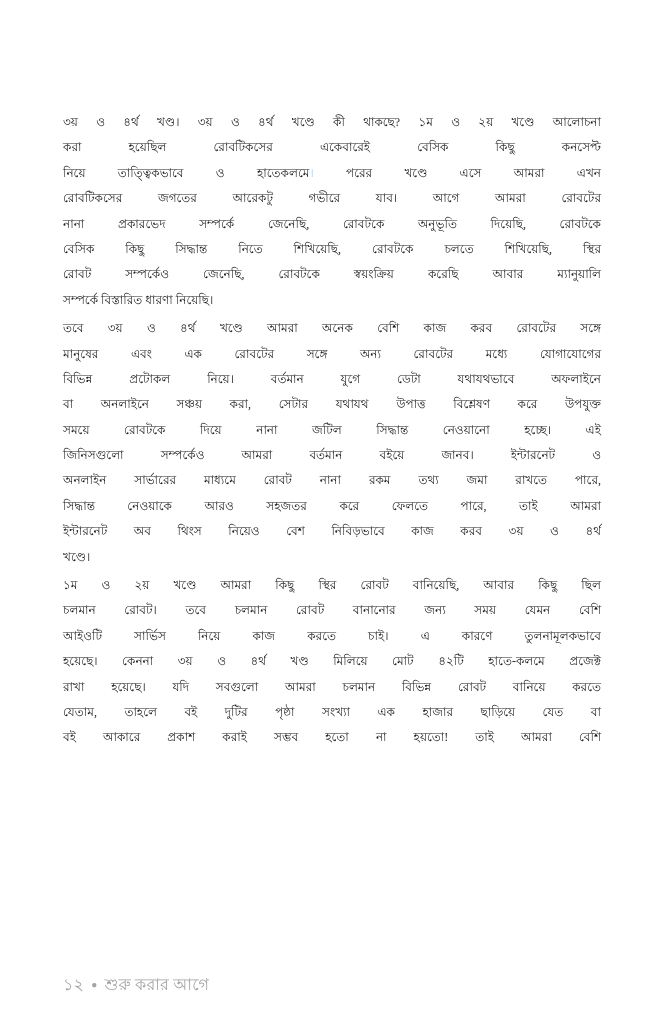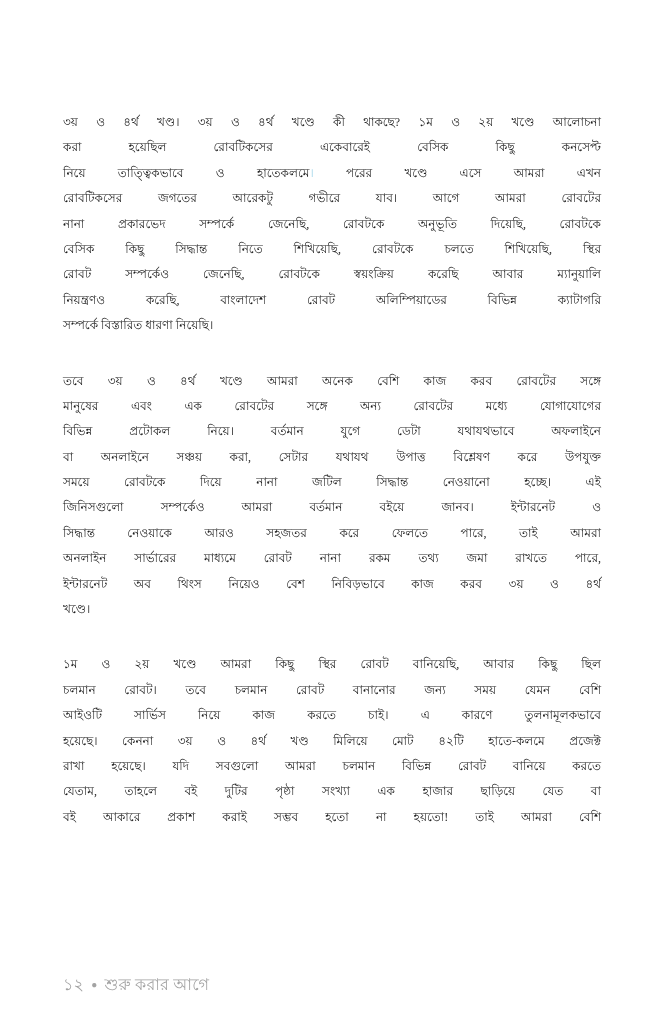--- a/index.html
+++ b/index.html
@@ -18,21 +18,21 @@
   .text-block {
     position: absolute;
     left: 63px;
     top: 110px;
     width: 538px;
     color: #1d1d1d;
     font-size: 12px;
     line-height: 25.4px;
   }
   .para + .para {
-    margin-top: 30px;
+    margin-top: 3px;
   }
   .line {
     white-space: nowrap;
     height: 25.4px;
   }
   .line.just {
     text-align: justify;
     text-align-last: justify;
     -moz-text-align-last: justify;
   }
@@ -58,32 +58,31 @@
 
   <div class="text-block">
       <div class="para">
         <div class="line just">৩য় ও ৪র্থ খণ্ড। ৩য় ও ৪র্থ খণ্ডে কী থাকছে? ১ম ও ২য় খণ্ডে আলোচনা</div>
         <div class="line just">করা হয়েছিল রোবটিকসের একেবারেই বেসিক কিছু কনসেপ্ট</div>
         <div class="line just"><span>নিয়ে তাত্ত্বিকভাবে ও হাতেকলমে</span><span style="color: rgb(165, 214, 234);">।</span><span> পরের খণ্ডে এসে আমরা এখন</span></div>
         <div class="line just">রোবটিকসের জগতের আরেকটু গভীরে যাব। আগে আমরা রোবটের</div>
         <div class="line just">নানা প্রকারভেদ সম্পর্কে জেনেছি, রোবটকে অনুভূতি দিয়েছি, রোবটকে</div>
         <div class="line just">বেসিক কিছু সিদ্ধান্ত নিতে শিখিয়েছি, রোবটকে চলতে শিখিয়েছি, স্থির</div>
         <div class="line just">রোবট সম্পর্কেও জেনেছি, রোবটকে স্বয়ংক্রিয় করেছি আবার ম্যানুয়ালি</div>
-        <div class="line just">নিয়ন্ত্রণও করেছি, বাংলাদেশ রোবট অলিম্পিয়াডের বিভিন্ন ক্যাটাগরি</div>
         <div class="line">সম্পর্কে বিস্তারিত ধারণা নিয়েছি।</div>
       </div>
       <div class="para">
         <div class="line just">তবে ৩য় ও ৪র্থ খণ্ডে আমরা অনেক বেশি কাজ করব রোবটের সঙ্গে</div>
         <div class="line just">মানুষের এবং এক রোবটের সঙ্গে অন্য রোবটের মধ্যে যোগাযোগের</div>
         <div class="line just">বিভিন্ন প্রটোকল নিয়ে। বর্তমান যুগে ডেটা যথাযথভাবে অফলাইনে</div>
         <div class="line just">বা অনলাইনে সঞ্চয় করা, সেটার যথাযথ উপাত্ত বিশ্লেষণ করে উপযুক্ত</div>
         <div class="line just">সময়ে রোবটকে দিয়ে নানা জটিল সিদ্ধান্ত নেওয়ানো হচ্ছে। এই</div>
         <div class="line just">জিনিসগুলো সম্পর্কেও আমরা বর্তমান বইয়ে জানব। ইন্টারনেট ও</div>
+        <div class="line just">অনলাইন সার্ভারের মাধ্যমে রোবট নানা রকম তথ্য জমা রাখতে পারে,</div>
         <div class="line just">সিদ্ধান্ত নেওয়াকে আরও সহজতর করে ফেলতে পারে, তাই আমরা</div>
-        <div class="line just">অনলাইন সার্ভারের মাধ্যমে রোবট নানা রকম তথ্য জমা রাখতে পারে,</div>
         <div class="line just">ইন্টারনেট অব থিংস নিয়েও বেশ নিবিড়ভাবে কাজ করব ৩য় ও ৪র্থ</div>
         <div class="line">খণ্ডে।</div>
       </div>
       <div class="para">
         <div class="line just">১ম ও ২য় খণ্ডে আমরা কিছু স্থির রোবট বানিয়েছি, আবার কিছু ছিল</div>
         <div class="line just">চলমান রোবট। তবে চলমান রোবট বানানোর জন্য সময় যেমন বেশি</div>
         <div class="line just">আইওটি সার্ভিস নিয়ে কাজ করতে চাই। এ কারণে তুলনামূলকভাবে</div>
         <div class="line just">হয়েছে। কেননা ৩য় ও ৪র্থ খণ্ড মিলিয়ে মোট ৪২টি হাতে-কলমে প্রজেক্ট</div>
         <div class="line just">রাখা হয়েছে। যদি সবগুলো আমরা চলমান বিভিন্ন রোবট বানিয়ে করতে</div>
         <div class="line just">যেতাম, তাহলে বই দুটির পৃষ্ঠা সংখ্যা এক হাজার ছাড়িয়ে যেত বা</div>

